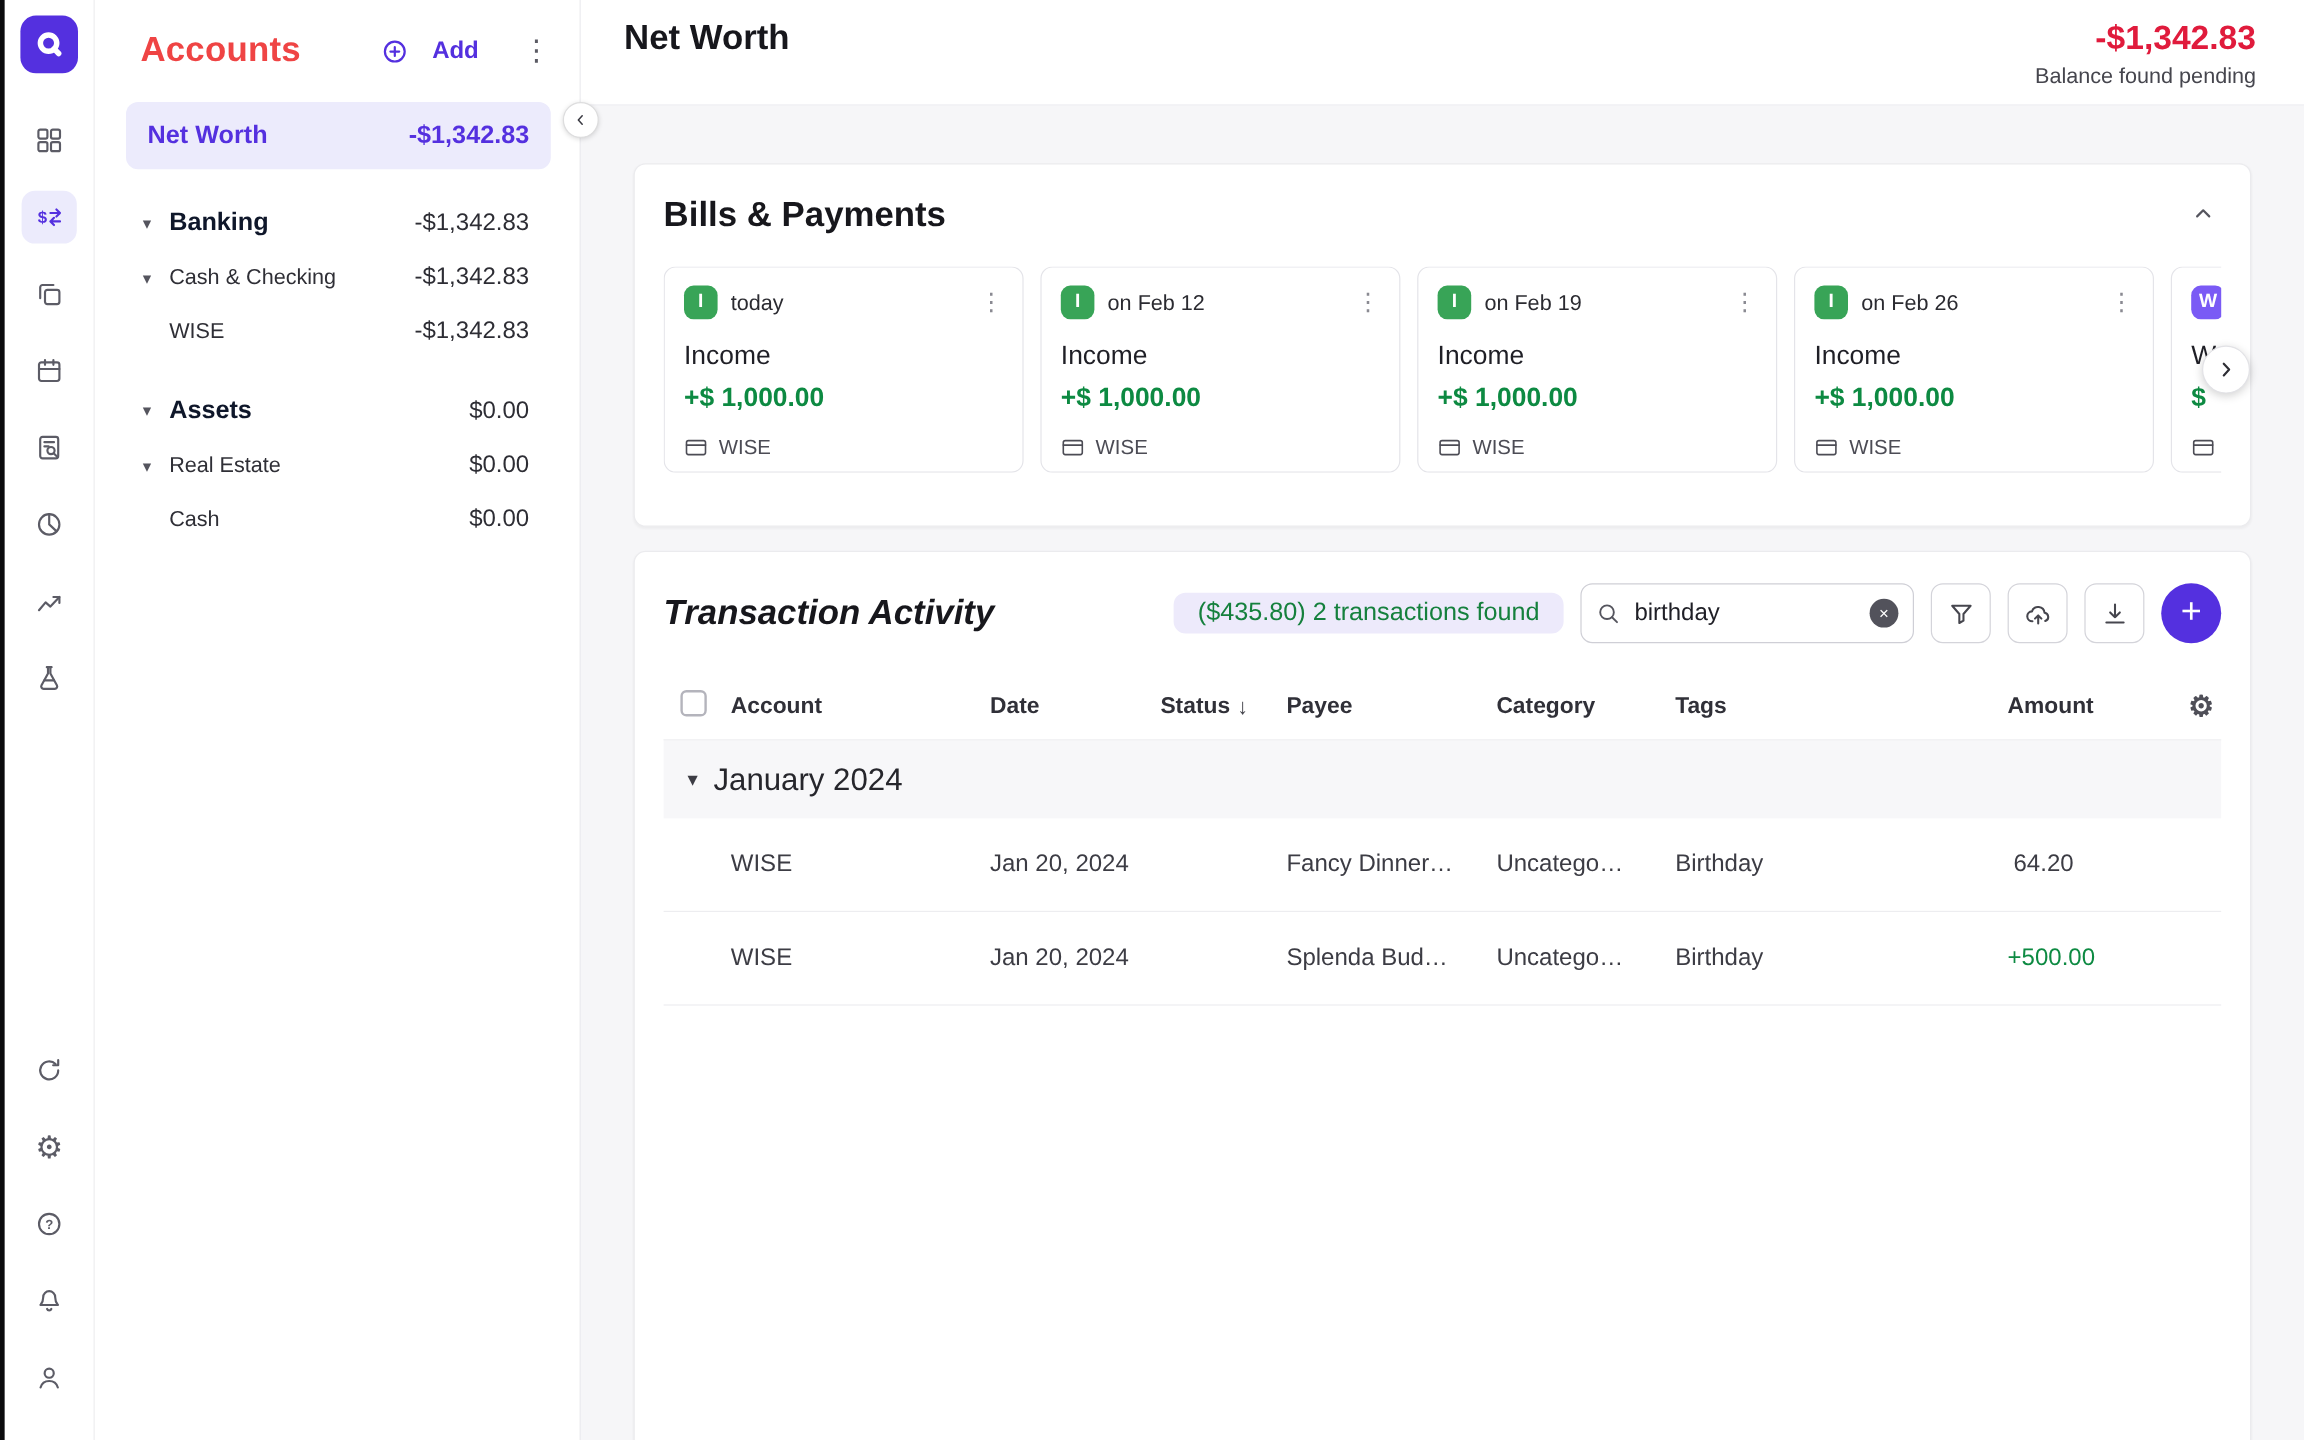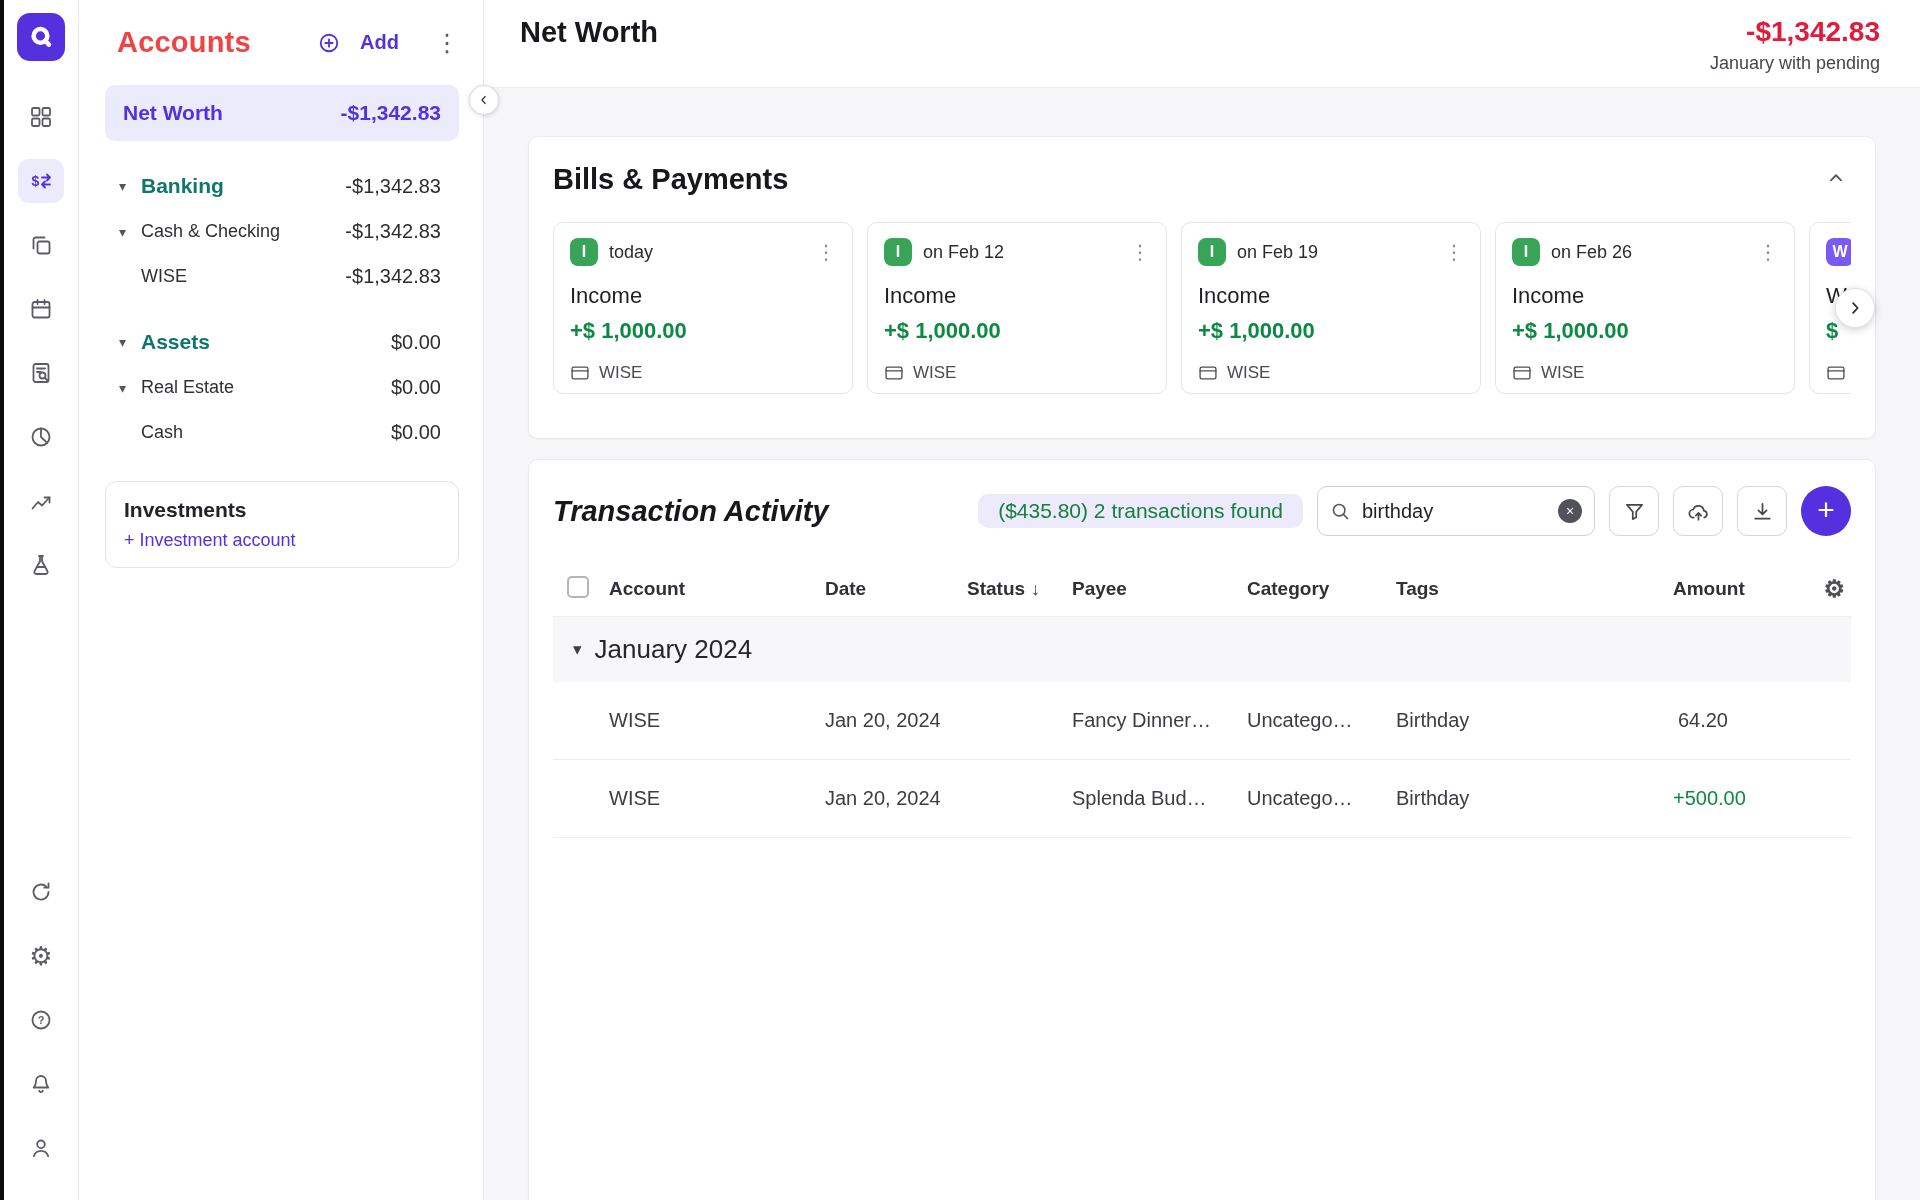--- a/index.html
+++ b/index.html
@@ -30,21 +30,21 @@
   .add-btn{margin-left:auto;display:flex;align-items:center;gap:20px;border:none;background:none;color:var(--accent);font-size:20px;font-weight:700;cursor:pointer;font-family:inherit;}
   .add-btn svg{width:22px;height:22px;stroke-width:2;}
   .kebab{font-size:24px;color:#5a5a63;margin-left:30px;cursor:pointer;line-height:1;}
   .nw-row{background:var(--accent-soft);border-radius:10px;padding:16px 18px;display:flex;align-items:center;margin-bottom:22px;cursor:pointer;}
   .nw-row .lbl{color:var(--accent);font-size:21px;font-weight:700;}
   .nw-row .val{margin-left:auto;color:var(--accent);font-size:21px;font-weight:700;}
   .acct-row{display:flex;align-items:center;padding:11px 18px 11px 14px;cursor:pointer;}
   .acct-row .caret{font-size:14px;color:#55555e;width:22px;flex:0 0 22px;}
   .acct-row .sp{width:22px;flex:0 0 22px;}
   .acct-row .lbl{font-size:18px;color:#2f2f36;}
-  .acct-row.lvl0 .lbl{font-size:21px;font-weight:700;color:#0f766e;}
+  .acct-row.lvl0 .lbl{font-size:21px;font-weight:700;color:#0f172a;}
   .acct-row .val{margin-left:auto;font-size:20px;color:#2d2d34;}
   .acct-row.gap-top{margin-top:20px;}
   .mini-card{border:1px solid #e3e3e8;border-radius:12px;padding:16px 18px;margin-top:26px;}
   .mc-title{font-size:21px;font-weight:700;color:#222228;margin-bottom:8px;}
   .mc-link{font-size:18px;color:var(--accent);text-decoration:none;cursor:pointer;display:inline-block;}
 
   
   .collapse-btn{position:absolute;left:469px;top:85px;width:30px;height:30px;border-radius:50%;background:#fff;border:1px solid #ddddde;box-shadow:0 1px 4px rgba(0,0,0,.15);display:flex;align-items:center;justify-content:center;color:#3a3a42;cursor:pointer;z-index:6;}
   .collapse-btn svg{width:14px;height:14px;stroke-width:2.2;}
 
@@ -245,38 +245,34 @@
     <span class="caret">▾</span>
     <span class="lbl">Real Estate</span>
     <span class="val">$0.00</span>
   </div>
   <div class="acct-row lvl2">
     <span class="sp"></span>
     <span class="lbl">Cash</span>
     <span class="val">$0.00</span>
   </div>
 
-  <div class="mini-card">
-    <div class="mc-title">Investments</div>
-    <a class="mc-link">+ Investment account</a>
-  </div>
 </aside>
 
 <div class="collapse-btn">
   <svg class="svgi" viewBox="0 0 24 24">
       <path d="m14 6-5.5 6L14 18"></path>
     </svg>
 </div>
 
 <main>
   <header class="main-header">
     <h2 class="page-title">Net Worth</h2>
     <div class="balance-block">
       <div class="balance">-$1,342.83</div>
-      <div class="balance-cap">January with pending</div>
+      <div class="balance-cap">Balance found pending</div>
     </div>
   </header>
 
   <section class="content">
 
     <div class="card bills">
       <div class="bills-head">
         <h3 class="sect-title">Bills &amp; Payments</h3>
         <button class="chev-btn">
           <svg class="svgi" viewBox="0 0 24 24">

